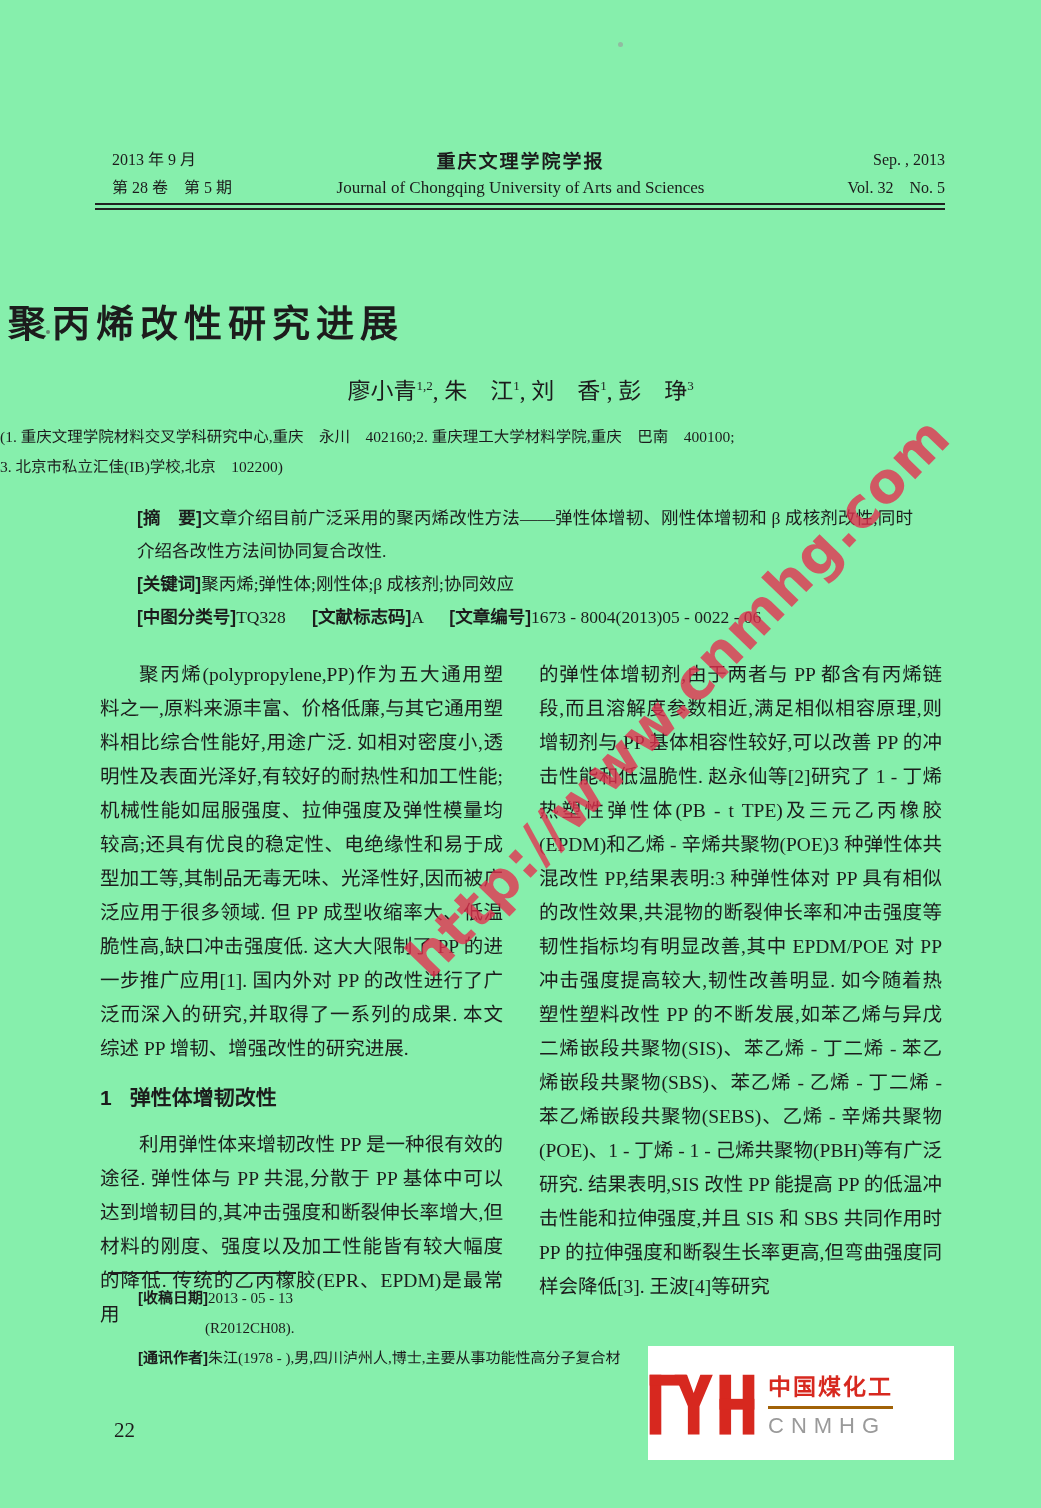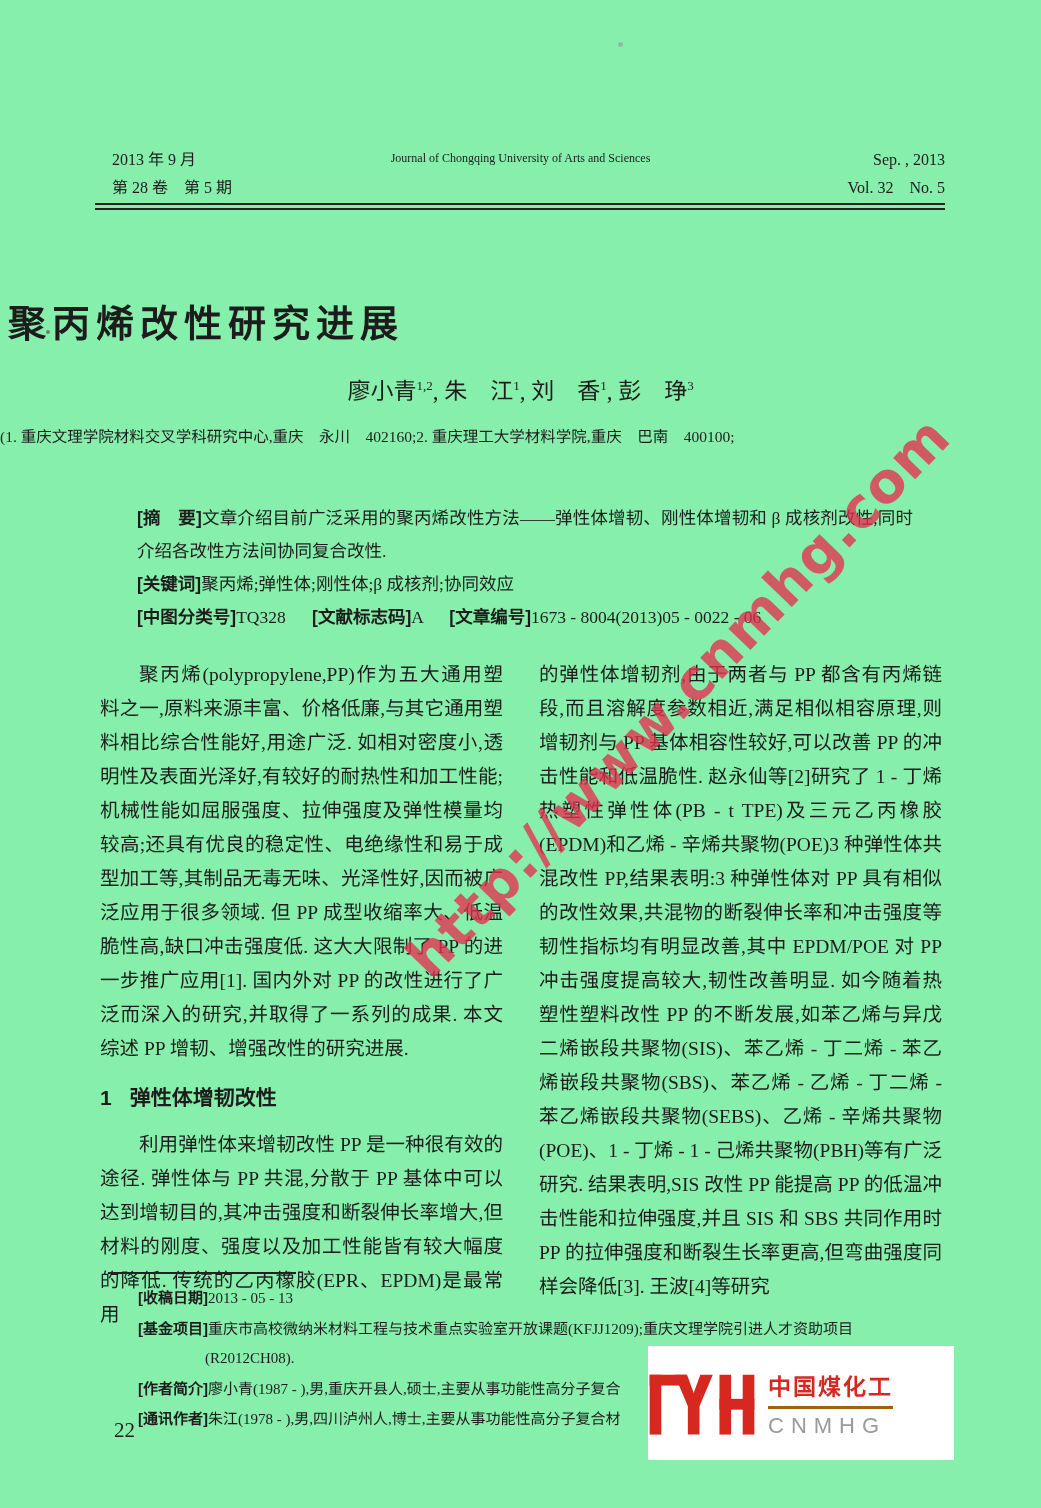--- a/index.html
+++ b/index.html
@@ -5,21 +5,21 @@
   html,body { margin:0; padding:0; background:#e8e8e8; }
   .page {
     position:relative; width:1041px; height:1508px; margin:0 auto;
     background:#86efac; color:#1c1c1c; overflow:hidden;
     font-family:"Liberation Serif","DejaVu Serif",serif;
   }
   
   .hdr-left  { position:absolute; left:112px; top:146px; font-size:16px; line-height:28px; }
   .hdr-center{ position:absolute; left:0; top:146px; width:100%; text-align:center; }
   .hdr-center .cn { font-size:19px; font-weight:bold; letter-spacing:2px; }
-  .hdr-center .en { font-size:12px; margin-top:5px; }
+  .hdr-center .en { font-size:17px; margin-top:5px; }
   .hdr-right { position:absolute; right:96px; top:146px; text-align:right; font-size:16px; line-height:28px; }
   .hdr-rule  { position:absolute; left:95px; top:203px; width:850px; height:3px;
                border-top:2px solid #222; border-bottom:2px solid #222; }
   
   .title {
     position:absolute; top:293px; left:0; width:100%; text-align:left;
     font-family:Liberation Serif, serif;
     font-size:38px; font-weight:bold; letter-spacing:6px;padding-left:8px;
   }
   .authors { position:absolute; top:372px; left:0; width:100%; text-align:center; font-size:23px; }
@@ -75,39 +75,41 @@
 </head>
 <body>
 
 <div class="page">
 
   <div class="hdr-left">
     <div>2013 年 9 月</div>
     <div>第 28 卷　第 5 期</div>
   </div>
   <div class="hdr-center">
+    <div class="cn">重庆文理学院学报</div>
     <div class="en">Journal of Chongqing University of Arts and Sciences</div>
   </div>
   <div class="hdr-right">
     <div>Sep. , 2013</div>
     <div>Vol. 32　No. 5</div>
   </div>
   <div class="hdr-rule"></div>
 
   <div class="title">聚丙烯改性研究进展</div>
 
   <div class="authors">
     <span class="author"><span>廖小青</span><sup>1,2</sup><span>,</span></span>
     <span class="author"><span>朱　江</span><sup>1</sup><span>,</span></span>
     <span class="author"><span>刘　香</span><sup>1</sup><span>,</span></span>
     <span class="author"><span>彭　琤</span><sup>3</sup><span></span></span>
   </div>
 
   <div class="affil">
     <div>(1. 重庆文理学院材料交叉学科研究中心,重庆　永川　402160;2. 重庆理工大学材料学院,重庆　巴南　400100;</div>
+    <div>3. 北京市私立汇佳(IB)学校,北京　102200)</div>
   </div>
 
   <div class="abstract">
     <p><span class="lbl">[摘　要]</span><span>文章介绍目前广泛采用的聚丙烯改性方法——弹性体增韧、刚性体增韧和 β 成核剂改性,同时介绍各改性方法间协同复合改性.</span></p>
     <p><span class="lbl">[关键词]</span><span>聚丙烯;弹性体;刚性体;β 成核剂;协同效应</span></p>
     <p>
       <span class="meta-group"><span class="lbl">[中图分类号]</span><span>TQ328</span></span>
       <span class="meta-group meta-gap"><span class="lbl">[文献标志码]</span><span>A</span></span>
       <span class="meta-group meta-gap"><span class="lbl">[文章编号]</span><span>1673 - 8004(2013)05 - 0022 - 06</span></span>
     </p>
@@ -120,23 +122,21 @@
   </div>
   <div class="col col-right">
     <p class="cont">的弹性体增韧剂,由于两者与 PP 都含有丙烯链段,而且溶解度参数相近,满足相似相容原理,则增韧剂与 PP 基体相容性较好,可以改善 PP 的冲击性能和低温脆性. 赵永仙等[2]研究了 1 - 丁烯热塑性弹性体(PB - t TPE)及三元乙丙橡胶(EPDM)和乙烯 - 辛烯共聚物(POE)3 种弹性体共混改性 PP,结果表明:3 种弹性体对 PP 具有相似的改性效果,共混物的断裂伸长率和冲击强度等韧性指标均有明显改善,其中 EPDM/POE 对 PP 冲击强度提高较大,韧性改善明显. 如今随着热塑性塑料改性 PP 的不断发展,如苯乙烯与异戊二烯嵌段共聚物(SIS)、苯乙烯 - 丁二烯 - 苯乙烯嵌段共聚物(SBS)、苯乙烯 - 乙烯 - 丁二烯 - 苯乙烯嵌段共聚物(SEBS)、乙烯 - 辛烯共聚物(POE)、1 - 丁烯 - 1 - 己烯共聚物(PBH)等有广泛研究. 结果表明,SIS 改性 PP 能提高 PP 的低温冲击性能和拉伸强度,并且 SIS 和 SBS 共同作用时 PP 的拉伸强度和断裂生长率更高,但弯曲强度同样会降低[3]. 王波[4]等研究</p>
   </div>
 
   <div class="watermark">http://www.cnmhg.com</div>
 
   <div class="fn-rule"></div>
   <div class="footnotes">
     <p class="fn-row"><span class="lbl">[收稿日期]</span><span>2013 - 05 - 13</span></p>
-    <p class="fn-row"><span class="lbl">[基金项目]</span><span>重庆市高校微纳米材料工程与技术重点实验室开放课题(KFJJ1209);重庆文理学院引进人才资助项目</span></p>
     <p class="fn-row fn-cont">(R2012CH08).</p>
-    <p class="fn-row"><span class="lbl">[作者简介]</span><span>廖小青(1987 - ),男,重庆开县人,硕士,主要从事功能性高分子复合</span></p>
     <p class="fn-row"><span class="lbl">[通讯作者]</span><span>朱江(1978 - ),男,四川泸州人,博士,主要从事功能性高分子复合材</span></p>
   </div>
 
   <div class="logo">
     <svg width="108" height="92" viewBox="0 0 130 100">
       <g fill="#d7281f">
         <rect x="2" y="16" width="14" height="72"></rect>
         <rect x="2" y="16" width="44" height="13"></rect>
         <polygon points="32,16 47,16 55,38 63,16 78,16 62,54 62,88 48,88 48,54"></polygon>
         <rect x="86" y="16" width="14" height="72"></rect>

